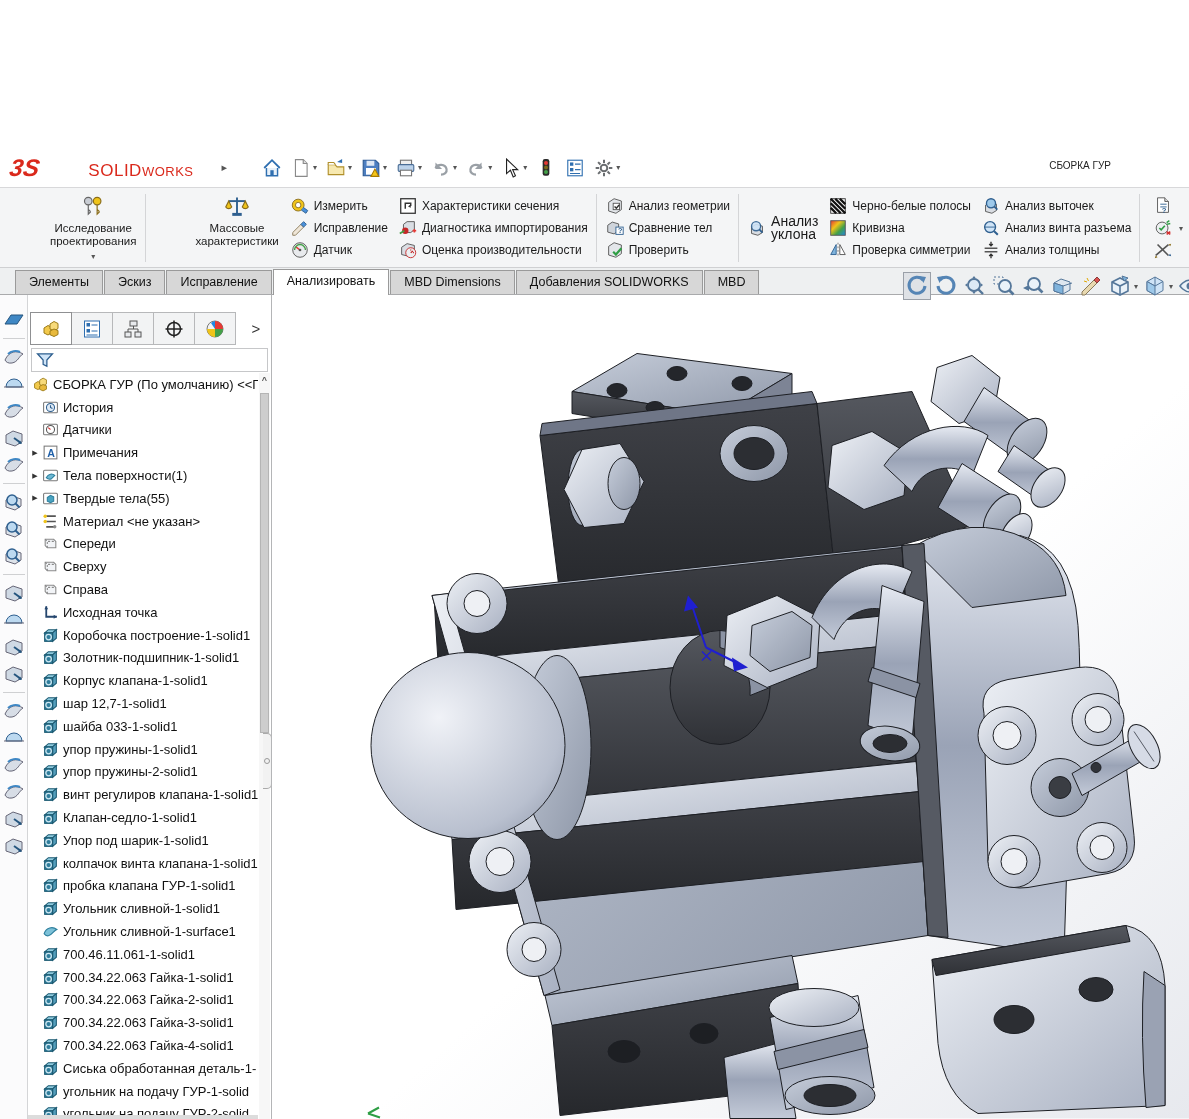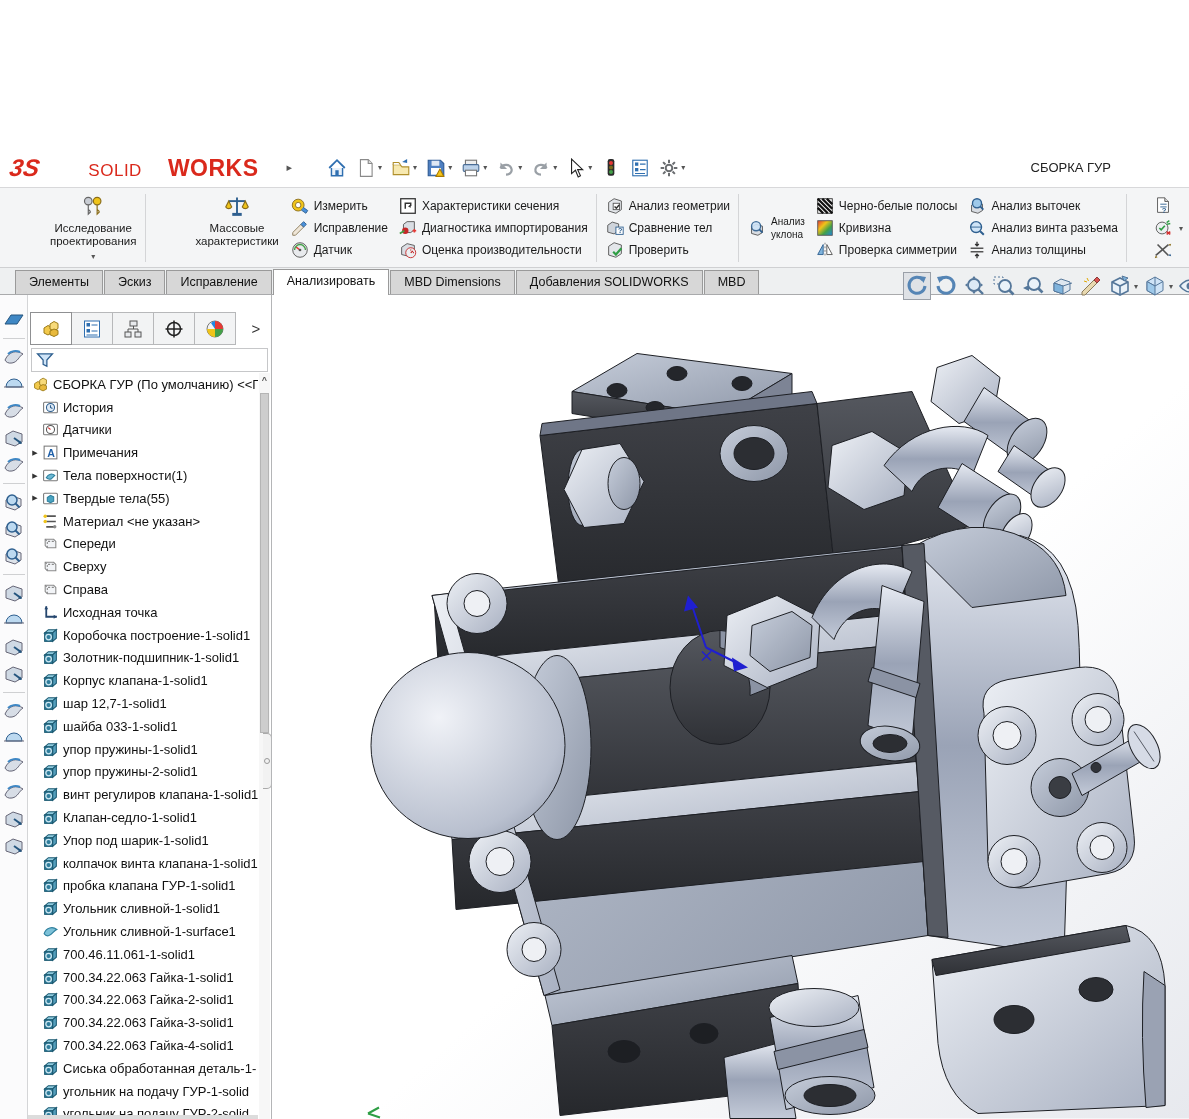--- a/index.html
+++ b/index.html
@@ -4,41 +4,41 @@
 <style>
   html,body{margin:0;padding:0;width:1189px;height:1119px;background:#fff;overflow:hidden;
     font-family:"Liberation Sans","DejaVu Sans",sans-serif;-webkit-font-smoothing:antialiased;}
   .app{position:absolute;left:0;top:148px;width:1189px;height:971px;background:#fff;}
 
   
   .titlebar{height:40px;background:#fff;border-bottom:1px solid #d8d8da;display:flex;align-items:center;position:relative;box-sizing:border-box;}
   .logo{display:flex;align-items:baseline;padding-left:10px;color:#da291c;}
   .logo .l3s{font-style:italic;font-weight:bold;font-size:24px;transform:skewX(-10deg);margin-right:5px;}
   .logo .solid{font-weight:normal;font-size:17px;letter-spacing:.5px;margin-left:44px;}
-  .logo .works{font-weight:700;font-size:23px;letter-spacing:.5px;margin-left:26px;}
+  .logo .works{font-weight:400;font-size:13px;letter-spacing:.5px;}
   .flyout{margin-left:28px;color:#555;font-size:11px;cursor:default;}
   .qtb{display:flex;align-items:center;margin-left:32px;gap:3px;}
   .qbtn{display:flex;align-items:center;padding:2px 3px;border-radius:2px;}
   .qicon{width:20px;height:20px;display:inline-block;}
   .qicon svg,.ricon svg,.bicon svg,.ficon svg,.t-icon svg,.hicon svg,.lt-btn svg{width:100%;height:100%;display:block;}
   .caret{font-size:8px;color:#555;margin-left:2px;}
-  .doc-title{position:absolute;right:78px;top:12px;font-size:13px;color:#222;}
+  .doc-title{position:absolute;right:78px;top:12px;font-size:10px;color:#222;}
 
   
   .ribbon{height:80px;background:#f4f5f6;border-bottom:1px solid #cfd0d2;display:flex;align-items:stretch;
     padding:3px 2px 2px 4px;box-sizing:border-box;overflow:hidden;}
   .big-btn{display:flex;flex-direction:column;align-items:center;padding:3px 6px 0;font-size:11.5px;line-height:13px;
     text-align:center;color:#1a1a1a;flex:none;margin-left:40px;}
   .bicon{width:26px;height:26px;margin-bottom:2px;}
   .big-caret{font-size:8px;color:#555;margin-top:2px;}
   .vsep{width:1px;background:#d4d5d7;margin:3px 3px;flex:none;}
   .rib-col{display:flex;flex-direction:column;justify-content:space-between;padding:4px 5px;flex:none;}
   .rib-item{display:flex;align-items:center;gap:4px;font-size:12px;color:#1a1a1a;height:22px;white-space:nowrap;}
   .ricon{width:20px;height:20px;flex:none;display:inline-block;}
-  .draft-btn{display:flex;align-items:center;gap:4px;padding:0 5px;font-size:10px;line-height:13px;color:#1a1a1a;flex:none;}
+  .draft-btn{display:flex;align-items:center;gap:4px;padding:0 5px;font-size:14px;line-height:13px;color:#1a1a1a;flex:none;}
   .icon-col{display:flex;flex-direction:column;justify-content:space-between;padding:4px 4px;margin-left:auto;flex:none;}
 
   
   .tabs-row{height:27px;background:#eef0f1;border-bottom:1px solid #a9aaac;display:flex;align-items:flex-end;padding-left:15px;position:relative;box-sizing:border-box;}
   .tab{font-size:12.5px;padding:4px 13px 5px;background:#d7d7d7;border:1px solid #9a9a9a;border-bottom:none;margin-right:1px;color:#111;white-space:nowrap;}
   .tab.active{background:#fff;position:relative;z-index:2;margin-bottom:-1px;padding-bottom:7px;}
 
   
   .main{display:flex;height:824px;position:relative;}
   .left-strip{width:28px;background:#fbfbfc;border-right:1px solid #d4d5d7;display:flex;flex-direction:column;align-items:center;

